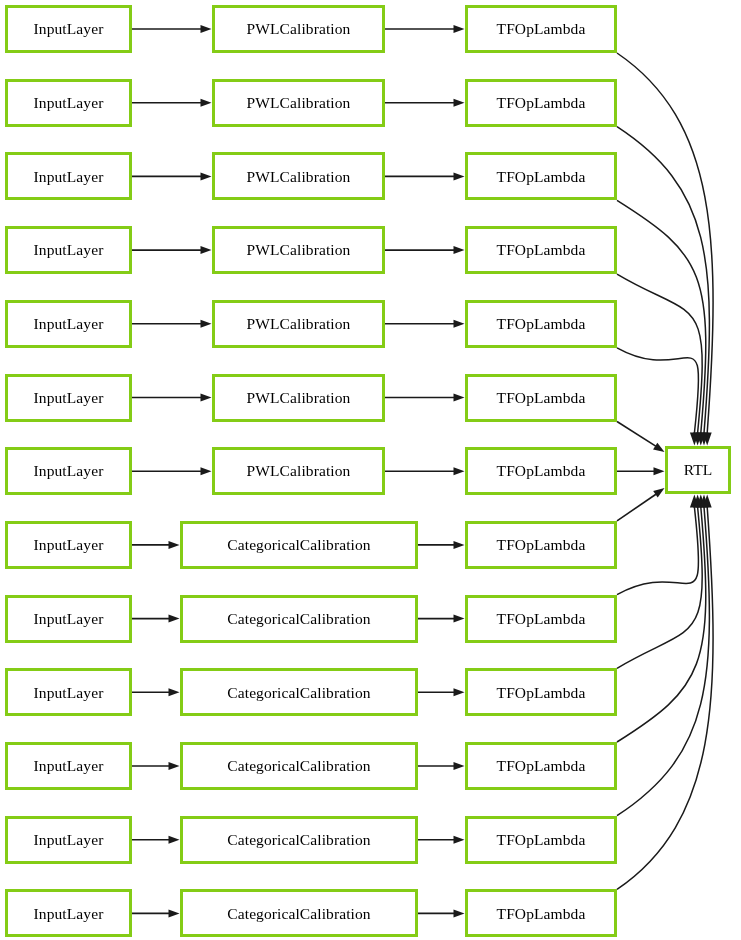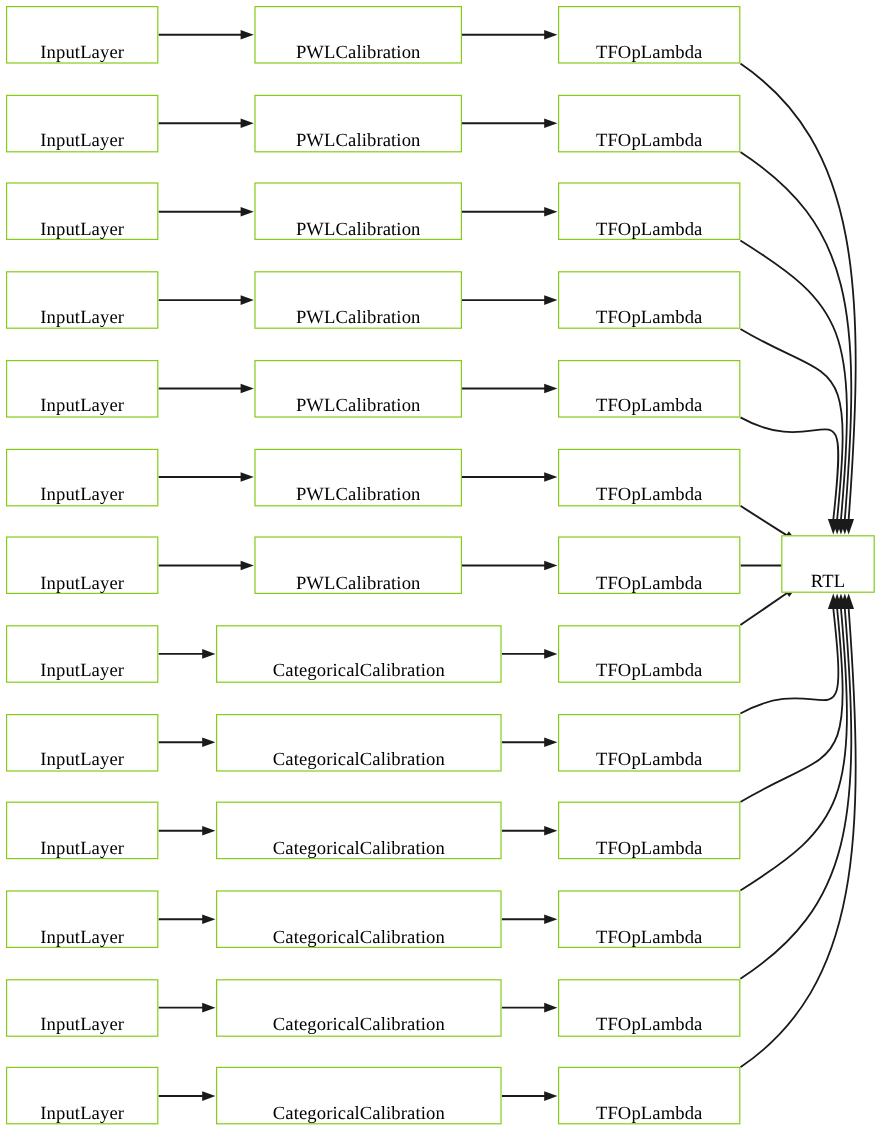--- a/index.html
+++ b/index.html
@@ -19,24 +19,24 @@
     position: absolute;
     left: 0;
     top: 0;
     width: 741px;
     height: 940px;
     pointer-events: none;
   }
   .node {
     position: absolute;
     box-sizing: border-box;
-    border: 1px solid #84cc16;
+    border: 3px solid #84cc16;
     background: #ffffff;
     display: flex;
-    align-items: flex-end;
+    align-items: center;
     justify-content: center;
     font-size: 15.5px;
     line-height: 1;
     color: #000000;
     white-space: nowrap;
     letter-spacing: 0.1px;
   }
   .node-label {
     display: block;
     transform: translateY(-0.5px);
@@ -240,17 +240,17 @@
       </div>
       <div class="node" style="left: 5px; top: 889.4px; width: 127px; height: 48px;">
         <span class="node-label">InputLayer</span>
       </div>
       <div class="node" style="left: 180px; top: 889.4px; width: 238px; height: 48px;">
         <span class="node-label">CategoricalCalibration</span>
       </div>
       <div class="node" style="left: 465px; top: 889.4px; width: 152px; height: 48px;">
         <span class="node-label">TFOpLambda</span>
       </div>
-      <div class="node node-rtl" style="left: 651px; top: 446px; width: 78px; height: 48px;">
+      <div class="node node-rtl" style="left: 665px; top: 446px; width: 66px; height: 48px;">
         <span class="node-label">RTL</span>
       </div>
     </div>
 </div>
 
 </body></html>

